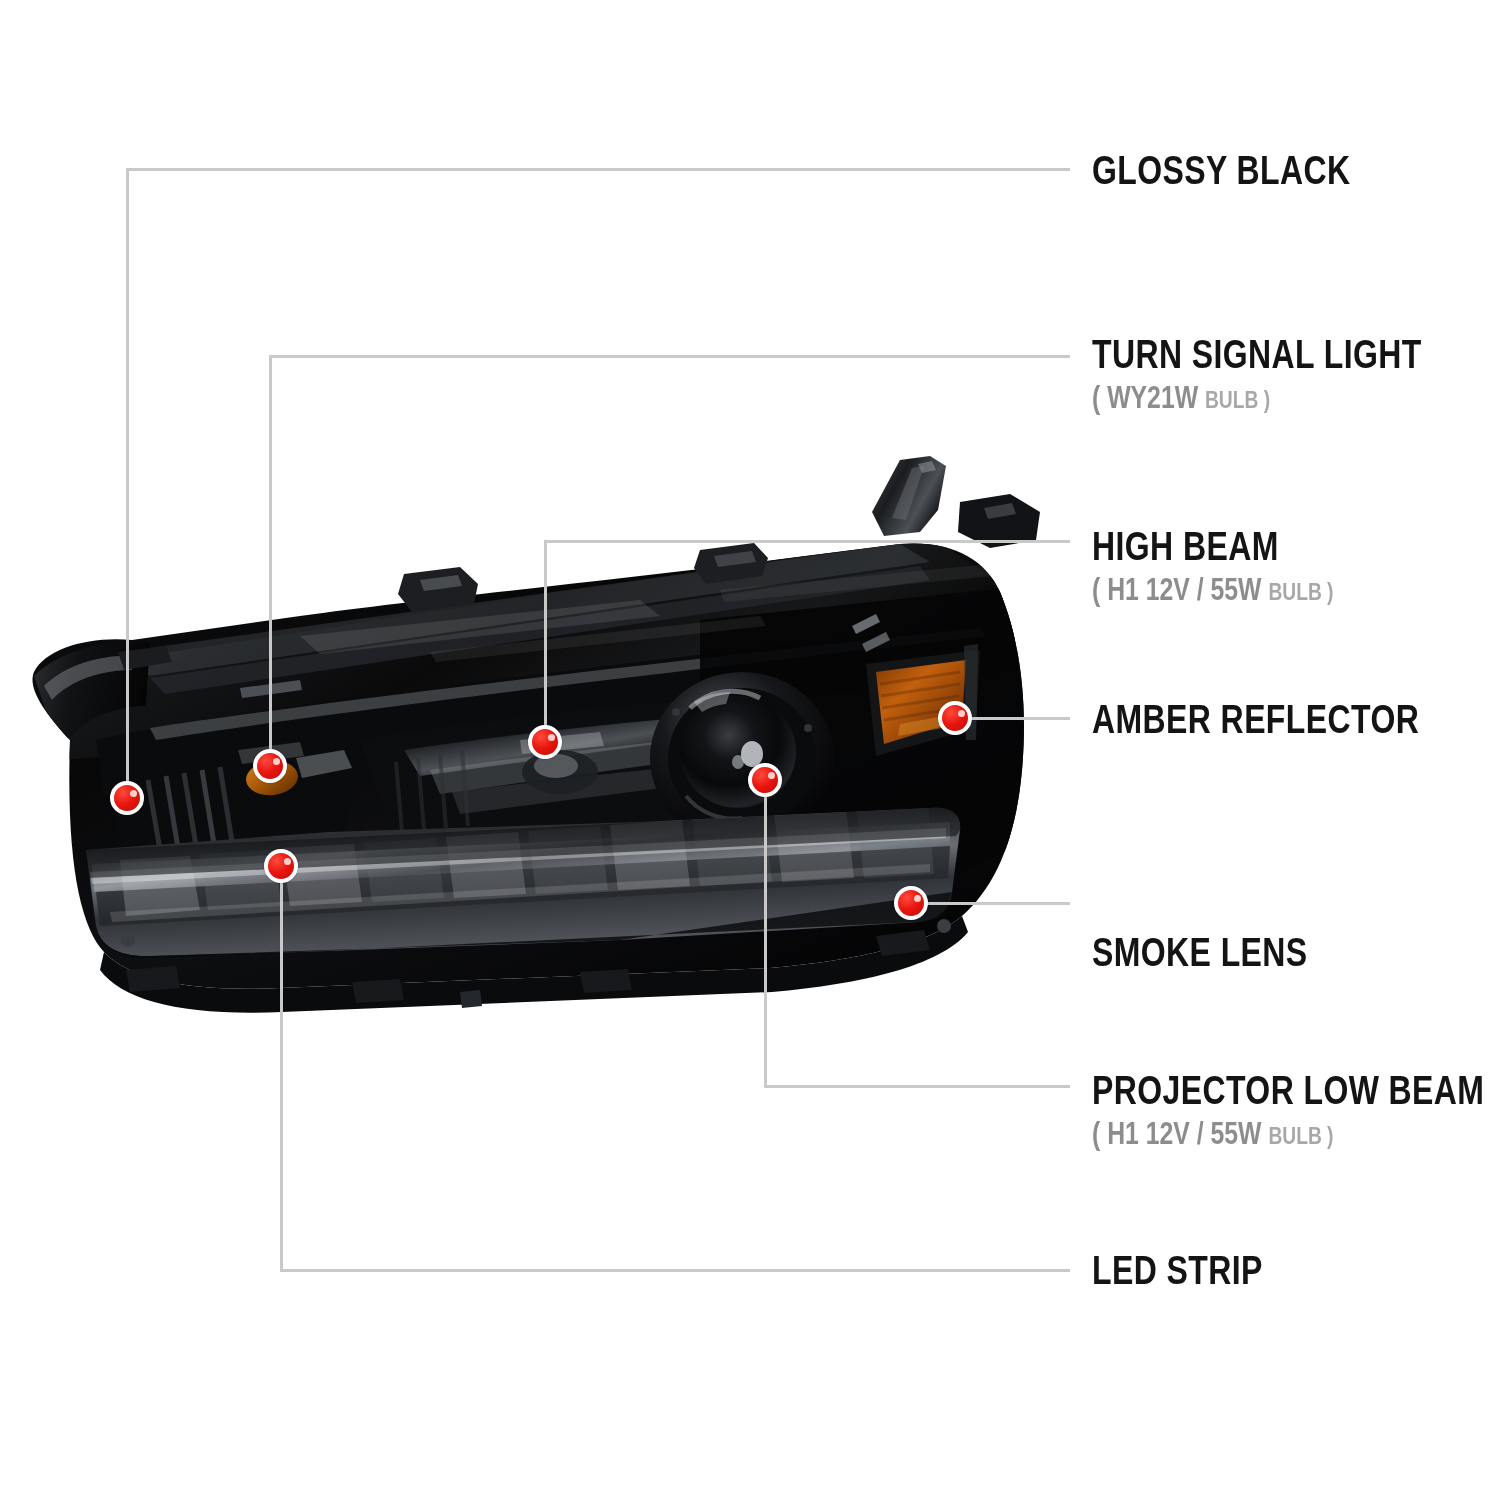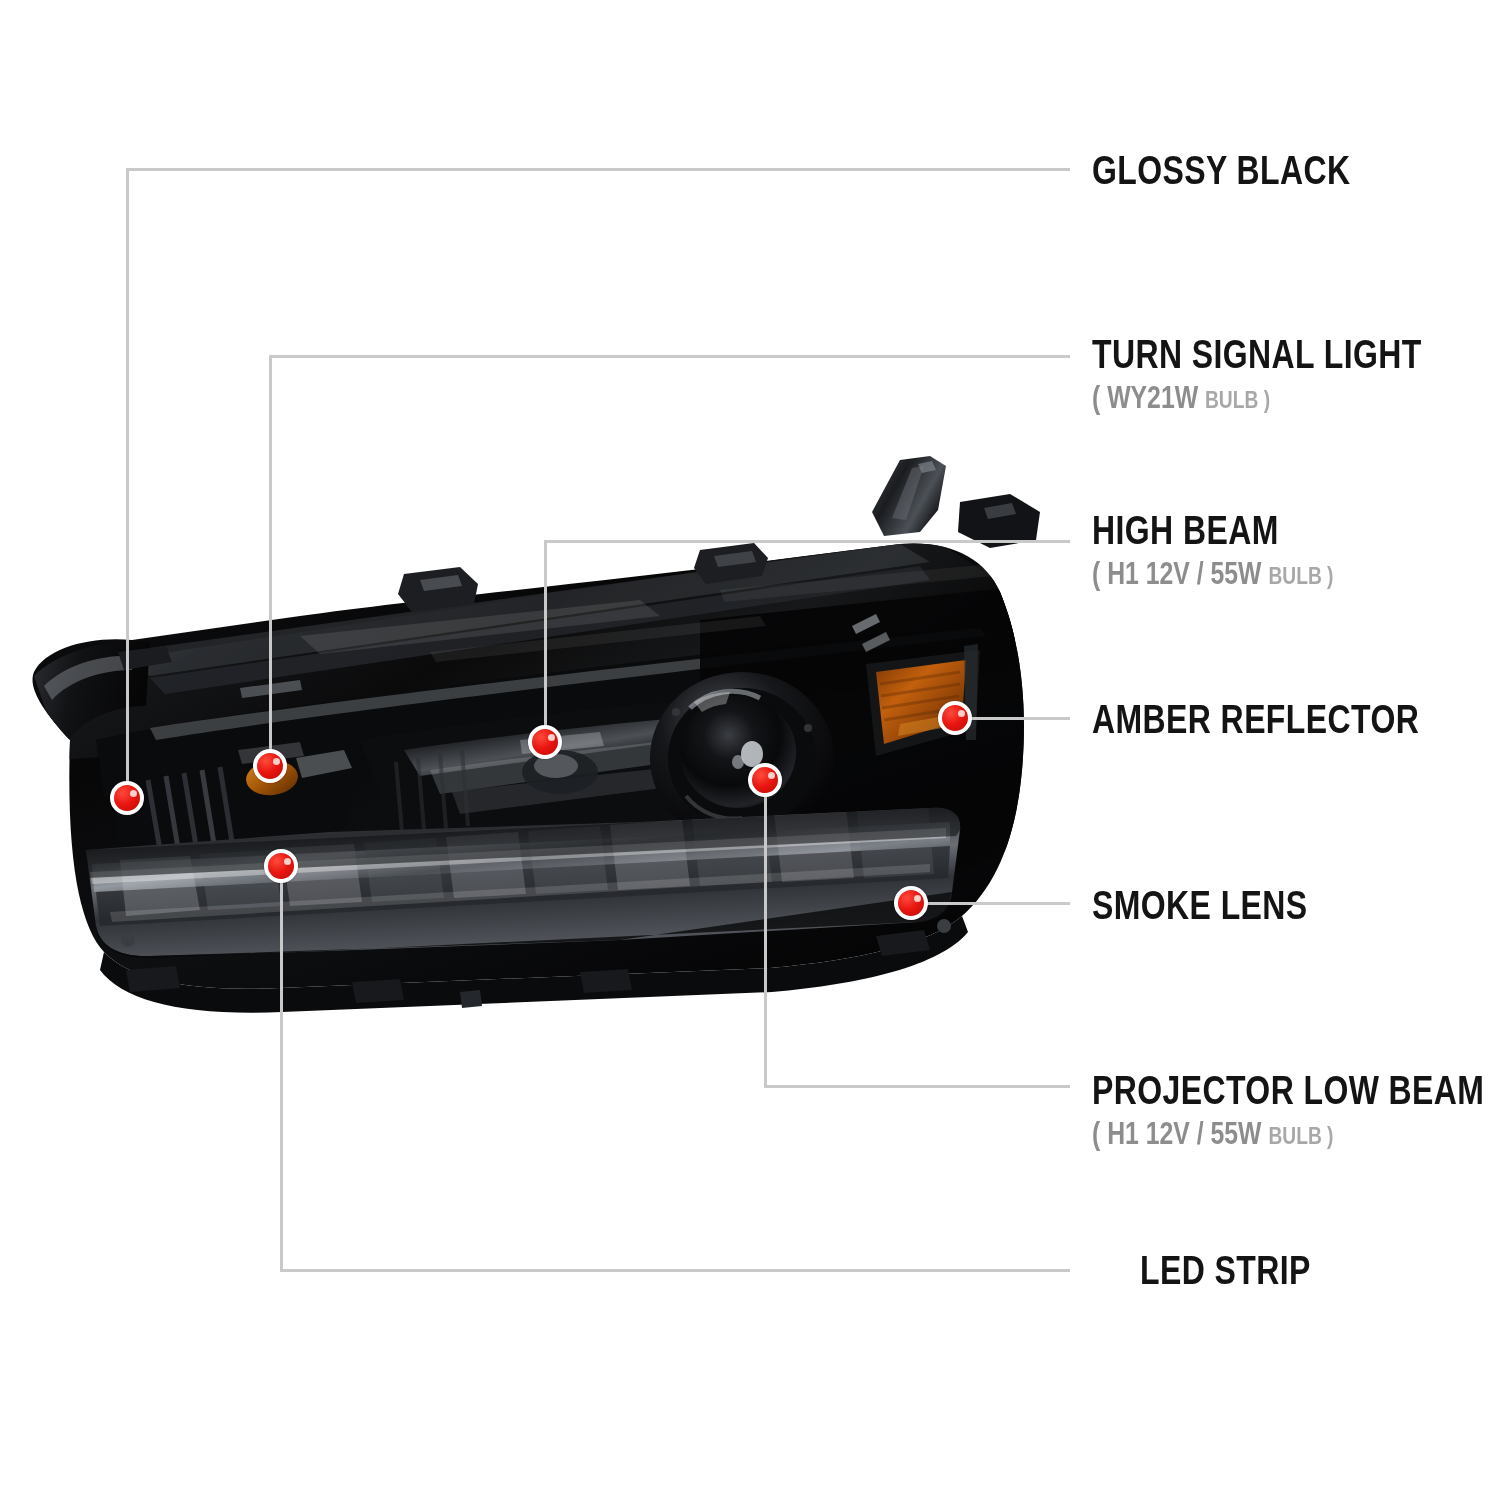--- a/index.html
+++ b/index.html
@@ -366,41 +366,41 @@
   </div>
 
   <div class="label" style="left:1092px;top:332px;">
     <div class="title">TURN SIGNAL LIGHT</div>
     <div class="sub">
       <span>( WY21W</span>
       <span class="small">BULB )</span>
     </div>
   </div>
 
-  <div class="label" style="left:1092px;top:508px;">
+  <div class="label" style="left:1092px;top:524px;">
     <div class="title">HIGH BEAM</div>
     <div class="sub">
       <span>( H1  12V / 55W</span>
       <span class="small">BULB )</span>
     </div>
   </div>
 
   <div class="label" style="left:1092px;top:697px;text-align:center;">
     <div class="title">AMBER REFLECTOR</div>
   </div>
 
-  <div class="label" style="left:1092px;top:883px;">
+  <div class="label" style="left:1092px;top:930px;">
     <div class="title">SMOKE LENS</div>
   </div>
 
   <div class="label" style="left:1092px;top:1068px;">
     <div class="title">PROJECTOR LOW BEAM</div>
     <div class="sub">
       <span>( H1  12V / 55W</span>
       <span class="small">BULB )</span>
     </div>
   </div>
 
-  <div class="label" style="left:1092px;top:1248px;margin-left:48px;">
+  <div class="label" style="left:1092px;top:1248px;">
     <div class="title">LED STRIP</div>
   </div>
 
 </div>
 
 </body></html>

